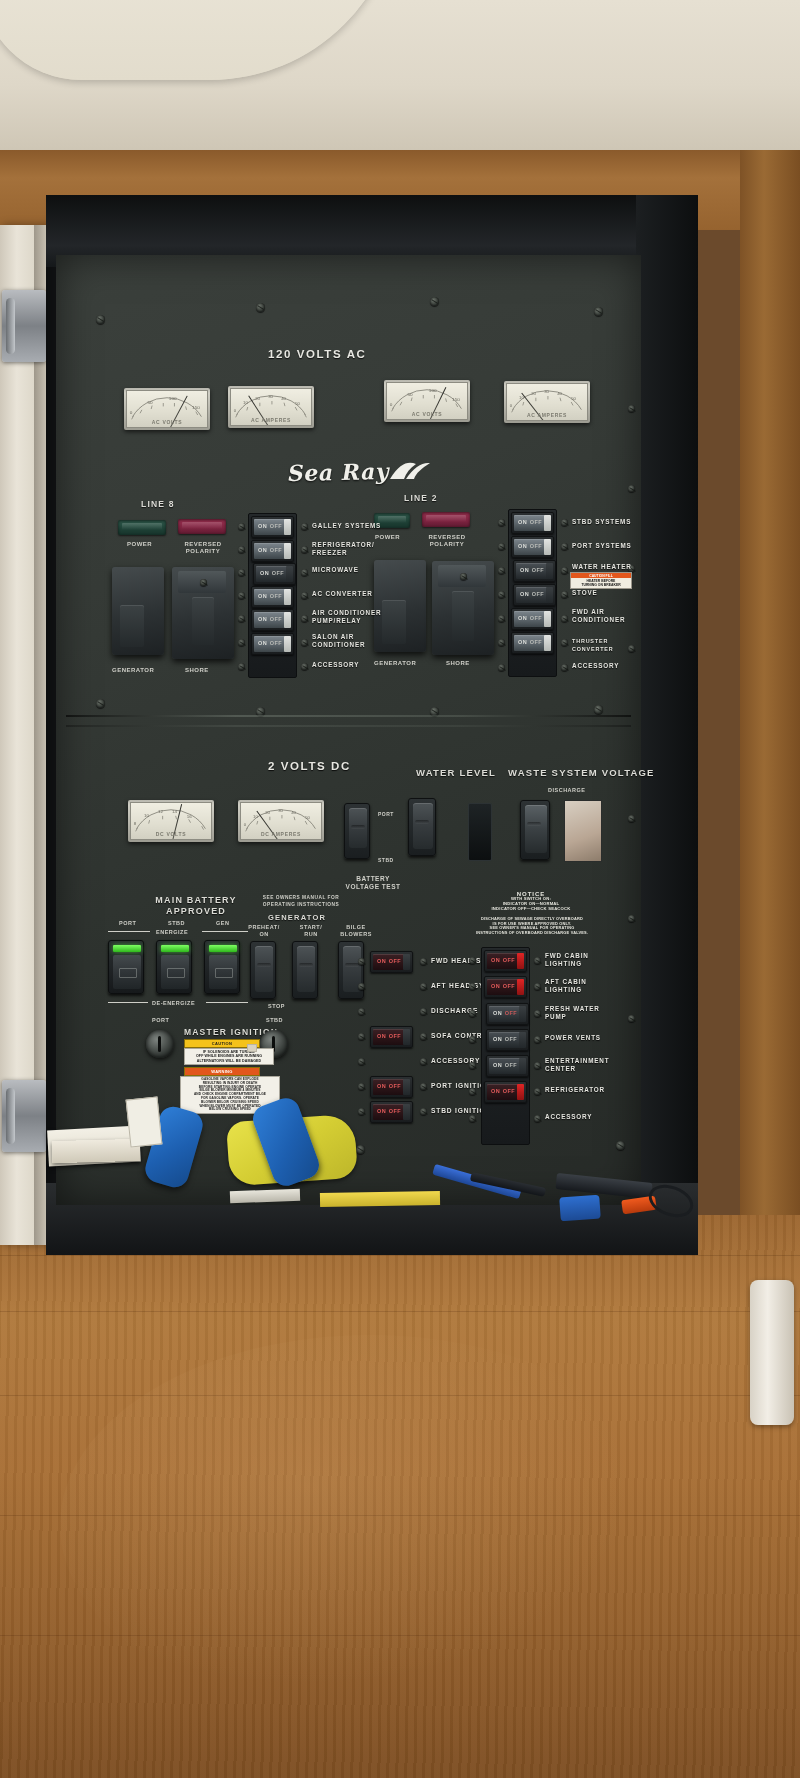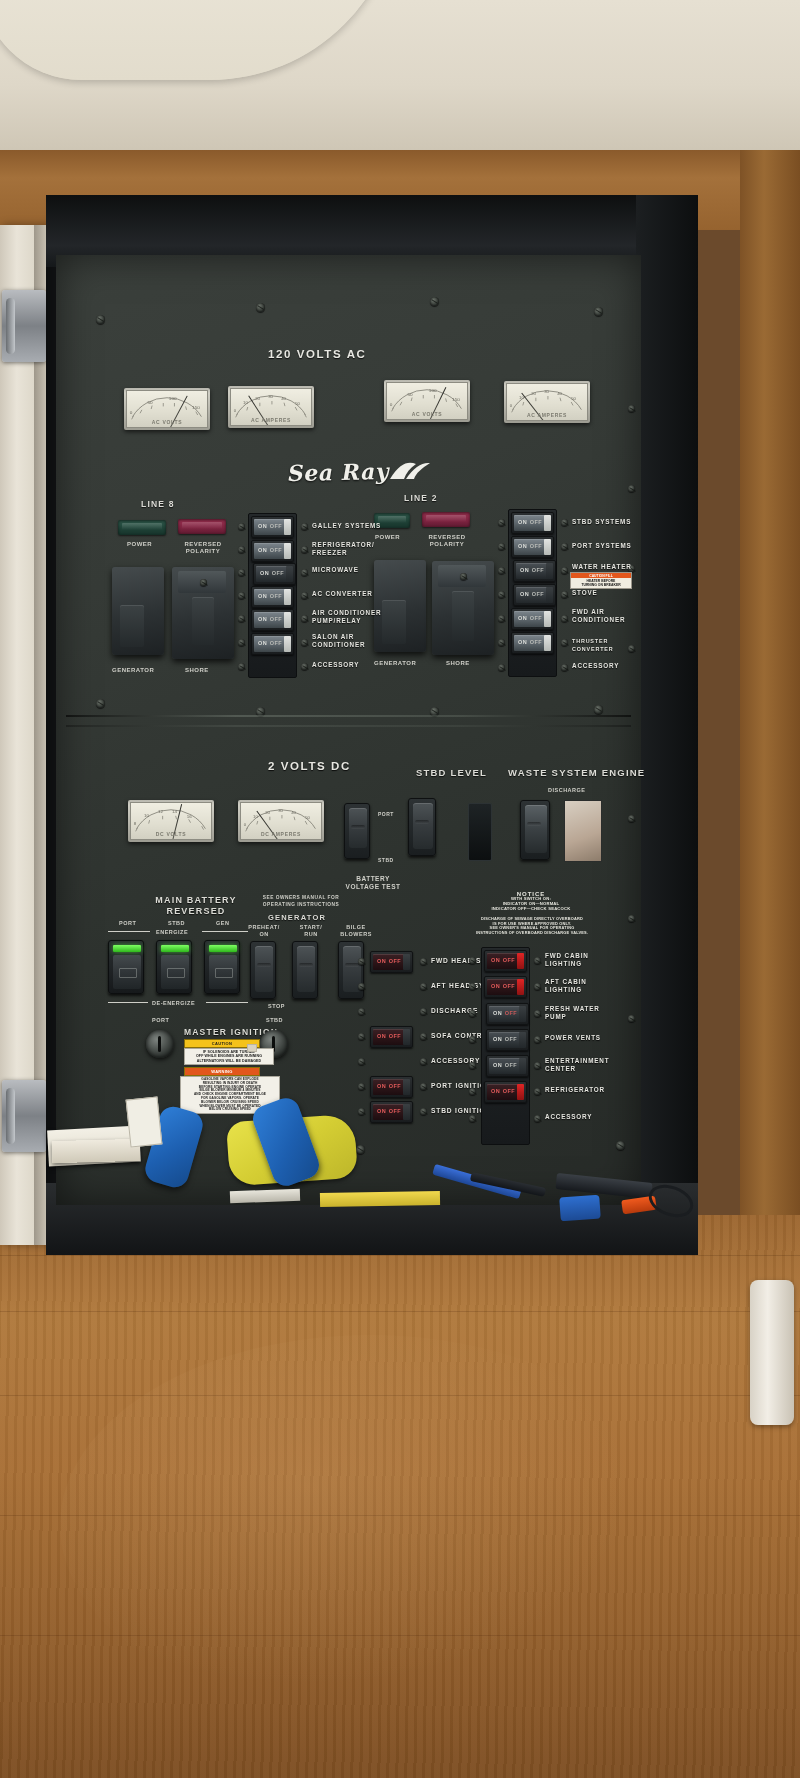--- a/index.html
+++ b/index.html
@@ -673,22 +673,22 @@
   <div class="brk-label" style="left:516px;top:382px;font-size:5.4px">THRUSTER CONVERTER</div>
 
   <div class="screw sm" style="left:442px;top:409px"></div>
   <div class="screw sm" style="left:505px;top:409px"></div>
   <div class="brk-label" style="left:516px;top:407px">ACCESSORY</div>
 
   <div class="panel-divider" style="top:460px"></div>
   <div class="panel-divider" style="top:470px;opacity:.5"></div>
 
   <div class="sec-title" style="left:212px;top:505px">2 VOLTS DC</div>
-  <div class="small-title" style="left:360px;top:512px;font-size:9.5px">STBD LEVEL</div>
-  <div class="small-title" style="left:452px;top:512px;font-size:9.5px">WASTE SYSTEM ENGINE</div>
+  <div class="small-title" style="left:360px;top:512px;font-size:9.5px">WATER LEVEL</div>
+  <div class="small-title" style="left:452px;top:512px;font-size:9.5px">WASTE SYSTEM VOLTAGE</div>
   <div class="tiny" style="left:492px;top:532px;font-size:5.5px">DISCHARGE</div>
 
   <div class="meter" style="left:72px;top:545px">
     <div class="meter-face">
       <svg class="meter-ticks" viewBox="0 0 86 42" preserveAspectRatio="none">
         <g stroke="#6e6d63" stroke-width=".7">
           <path d="M6 30 A 42 42 0 0 1 80 30" fill="none" stroke-width=".8"></path>
           <line x1="7" y1="29" x2="5" y2="33"></line>
             <line x1="20" y1="20" x2="19" y2="24"></line>
           <line x1="34" y1="15" x2="34" y2="19"></line>
@@ -749,21 +749,21 @@
 
   <div style="position:absolute;left:412px;top:548px;width:24px;height:58px;background:linear-gradient(180deg,#1e2325,#0c0f10);border:1px solid #2c3234;border-radius:2px"></div>
 
   <div class="tog" style="left:464px;top:545px;width:30px;height:60px">
     <div class="lever" style="width:22px;height:48px;background:linear-gradient(180deg,#5a6165,#3b4144 50%,#262b2d)"></div>
   </div>
 
   <div style="position:absolute;left:508px;top:545px;width:38px;height:62px;background:linear-gradient(160deg,#d8cfc2,#b9a694 60%,#8d7c6b);border:1px solid #2a2d2c"></div>
 
   <div class="small-title" style="left:80px;top:640px;width:120px;text-align:center;white-space:pre-line;line-height:11px;font-size:9px">MAIN BATTERY
-REVERSED</div>
+APPROVED</div>
 
   <div class="tiny" style="left:63px;top:665px;font-size:5.5px">PORT</div>
   <div class="tiny" style="left:112px;top:665px;font-size:5.5px">STBD</div>
   <div class="tiny" style="left:160px;top:665px;font-size:5.5px">GEN</div>
   <div class="tiny" style="left:100px;top:674px;font-size:5.5px">ENERGIZE</div>
   <div style="position:absolute;left:52px;top:676px;width:42px;height:1px;background:#cfcfc8"></div>
   <div style="position:absolute;left:146px;top:676px;width:46px;height:1px;background:#cfcfc8"></div>
 
   <div class="sol" style="left:52px;top:685px">
     <div class="led"></div>

